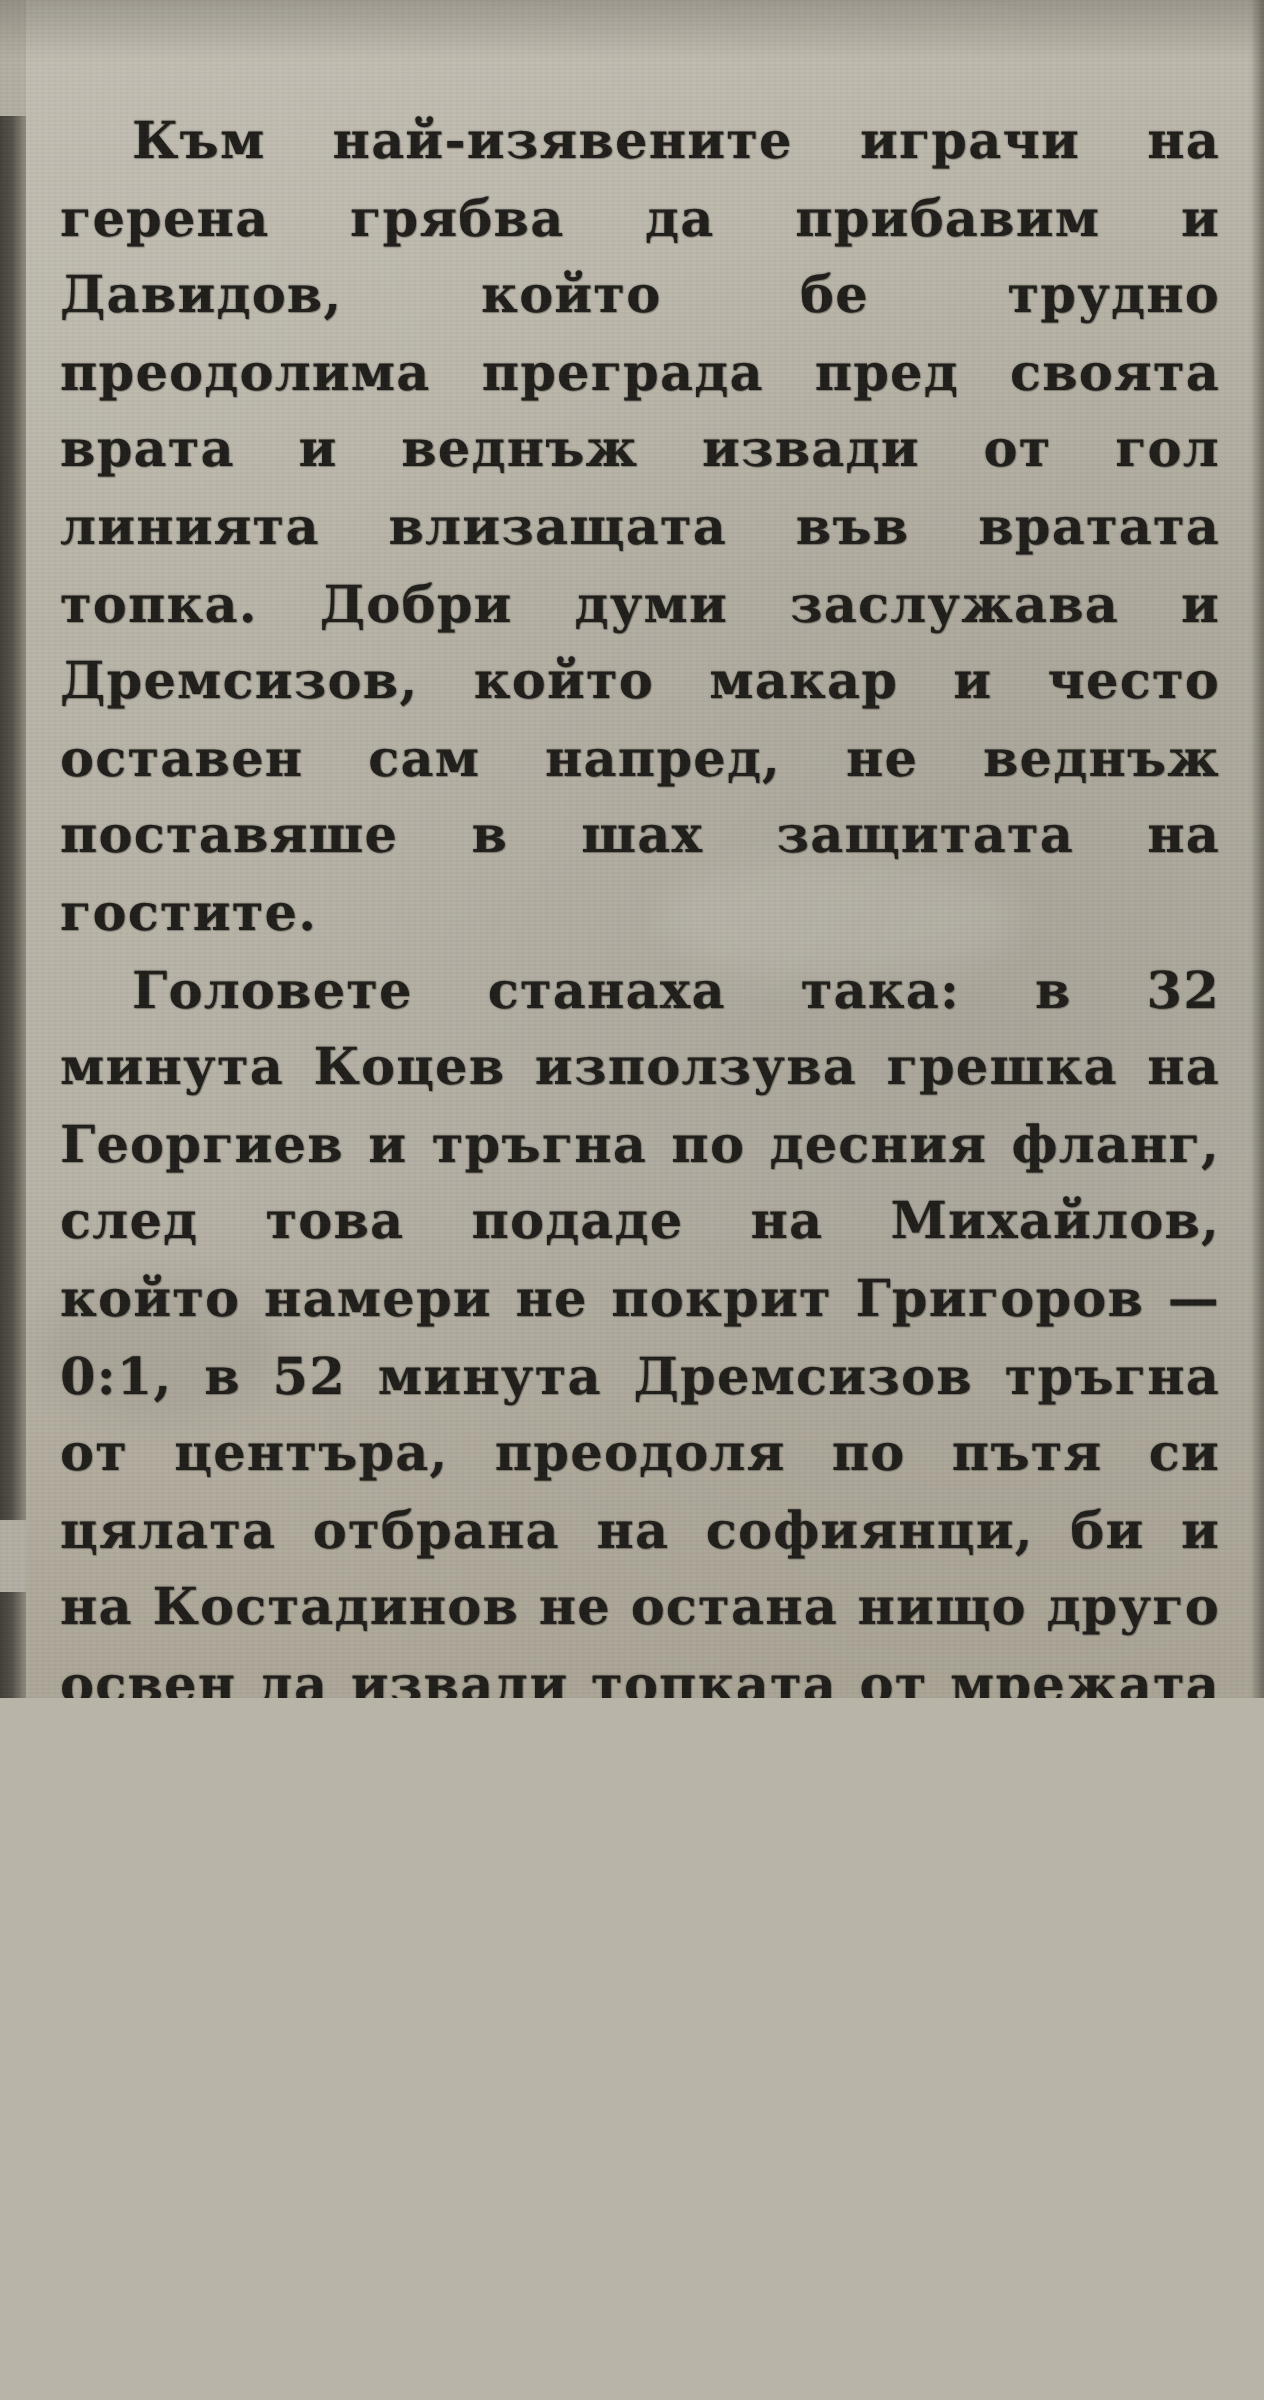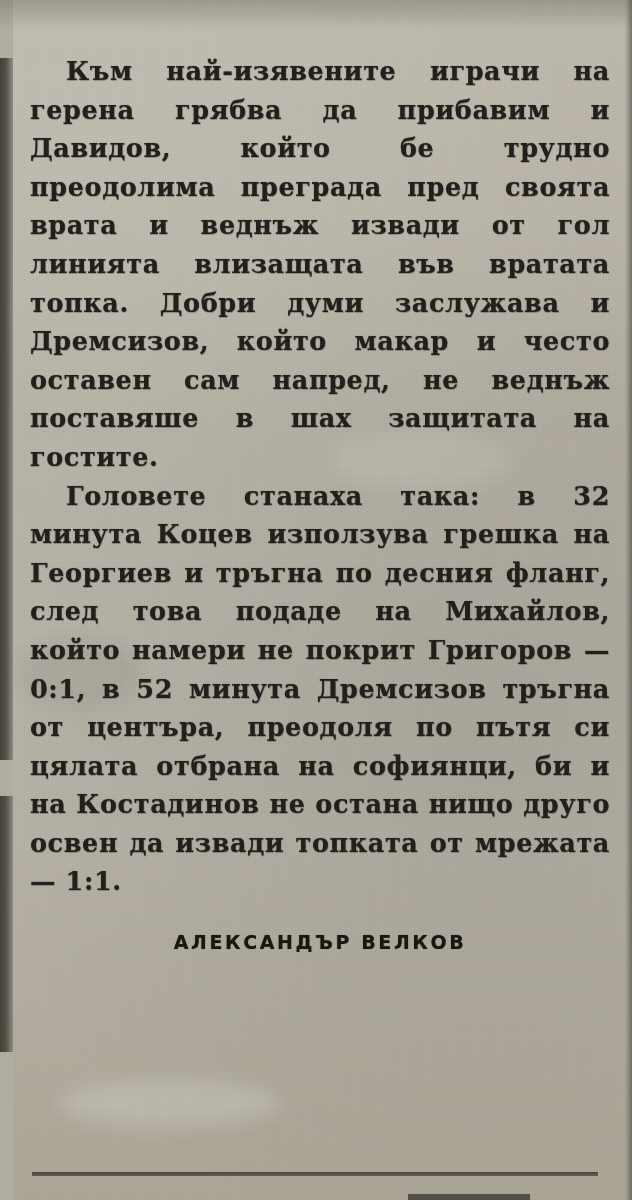--- a/index.html
+++ b/index.html
@@ -10,21 +10,21 @@
   body {
     width: 632px;
     height: 1200px;
     overflow: hidden;
     font-family: "DejaVu Serif", serif;
   }
 
   .page {
     position: relative;
     width: 632px;
-    height: 1200px;
+    height: 849px;
     background: #b5b0a4;
     background-image:
       radial-gradient(circle at 12% 18%, rgba(255,255,255,0.10), rgba(255,255,255,0) 55%),
       radial-gradient(circle at 78% 62%, rgba(0,0,0,0.07), rgba(0,0,0,0) 60%),
       linear-gradient(180deg, #bdb8ac 0%, #b3aea1 35%, #b7b2a6 70%, #aca697 100%);
     overflow: hidden;
   }
 
   
   .grain {

